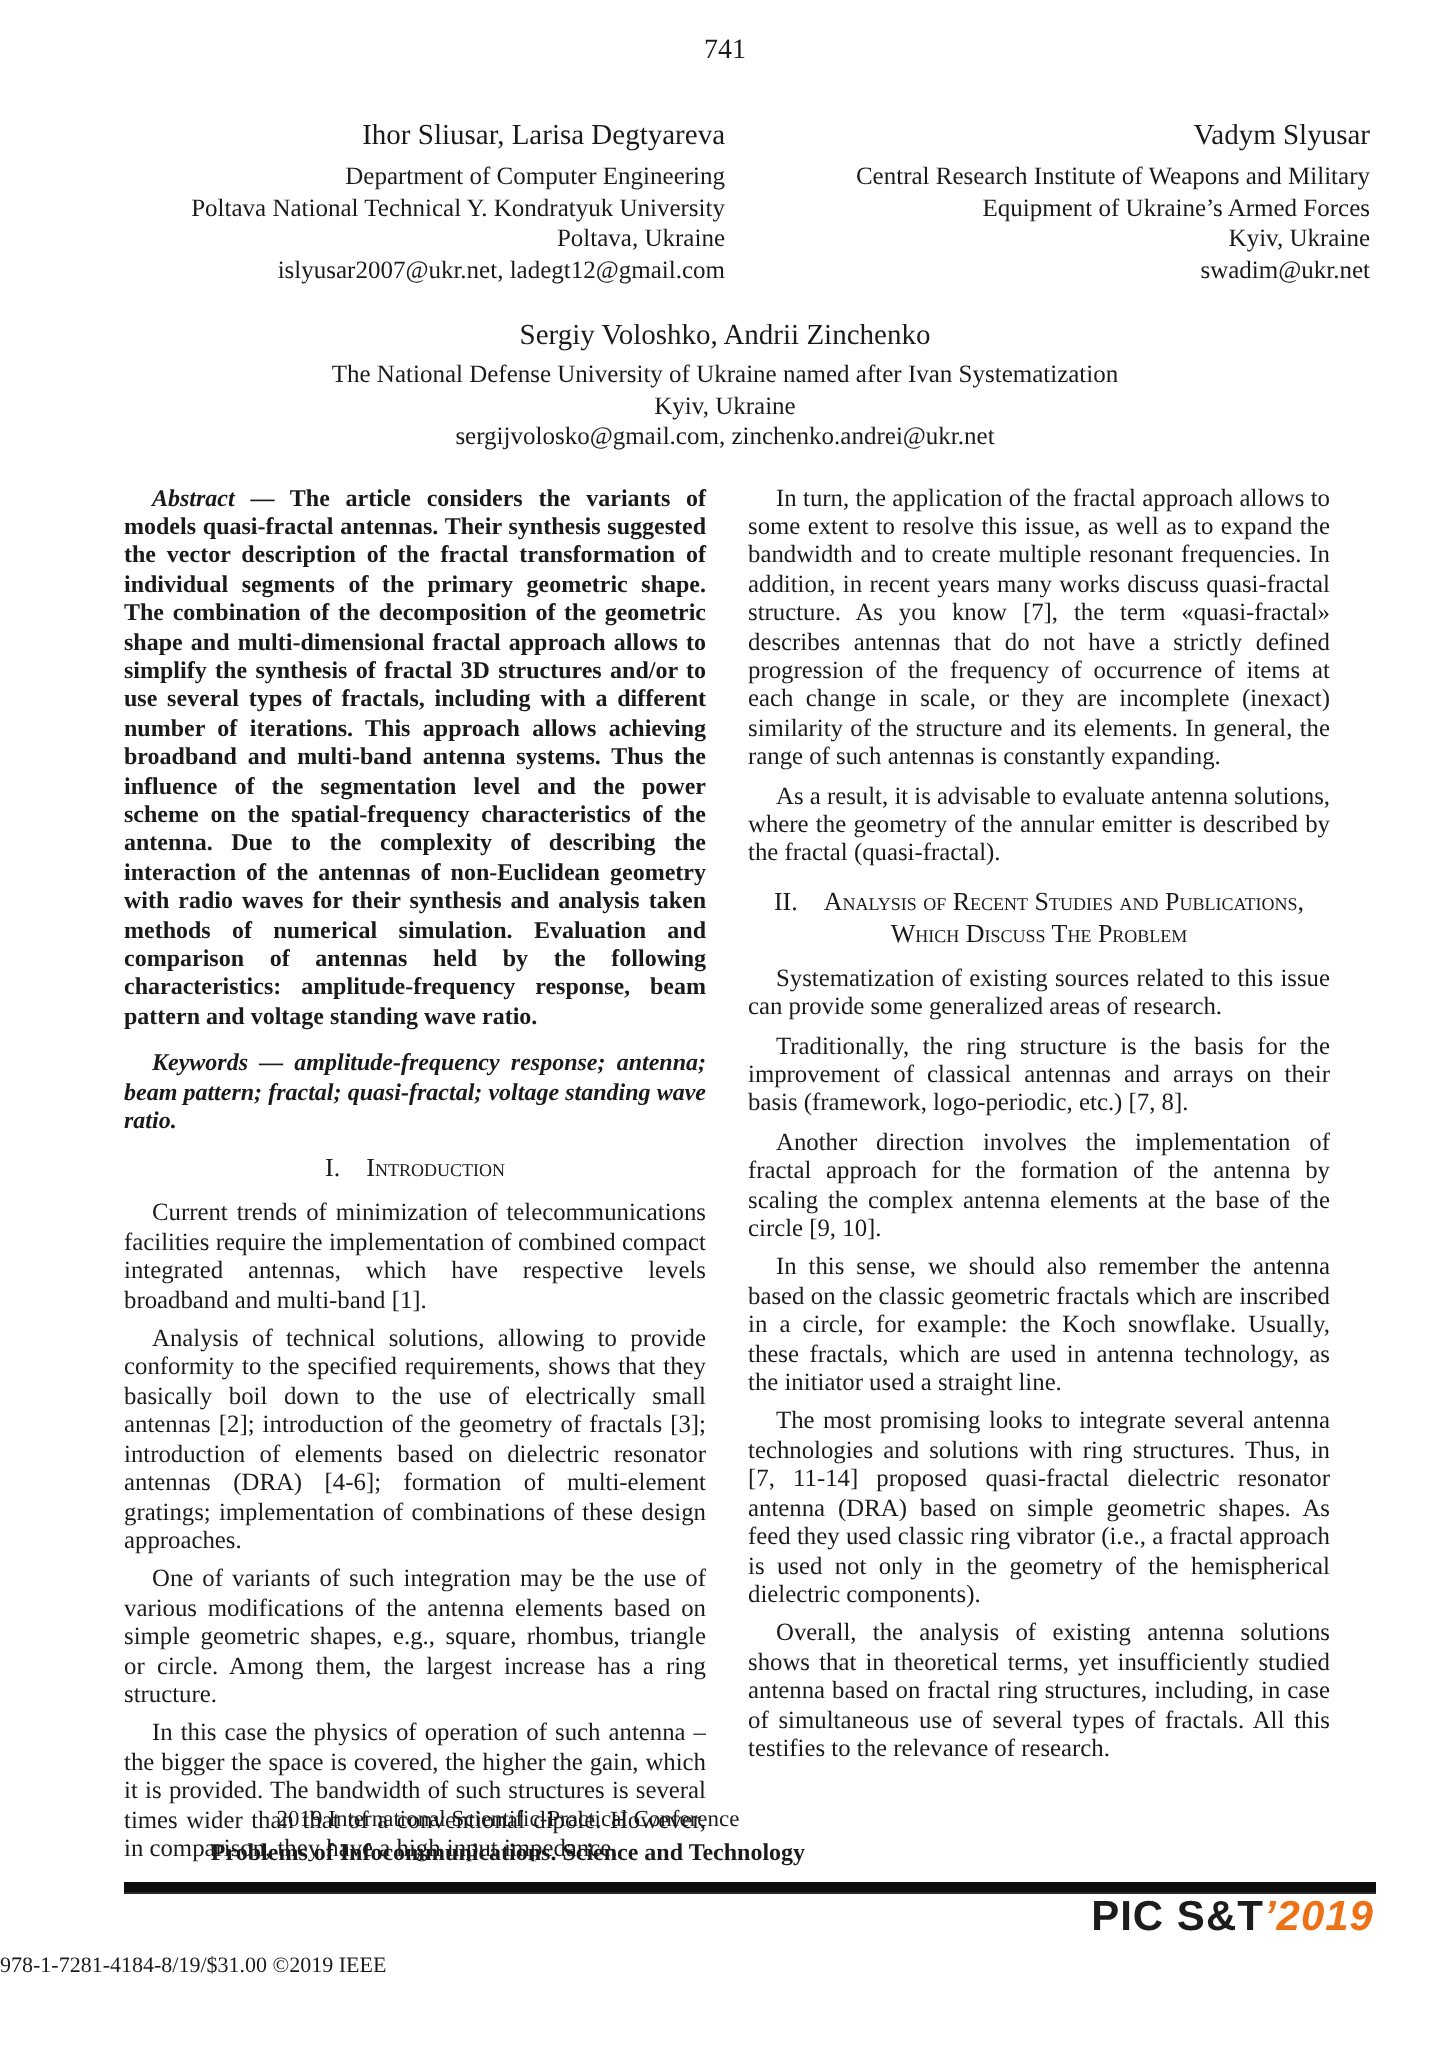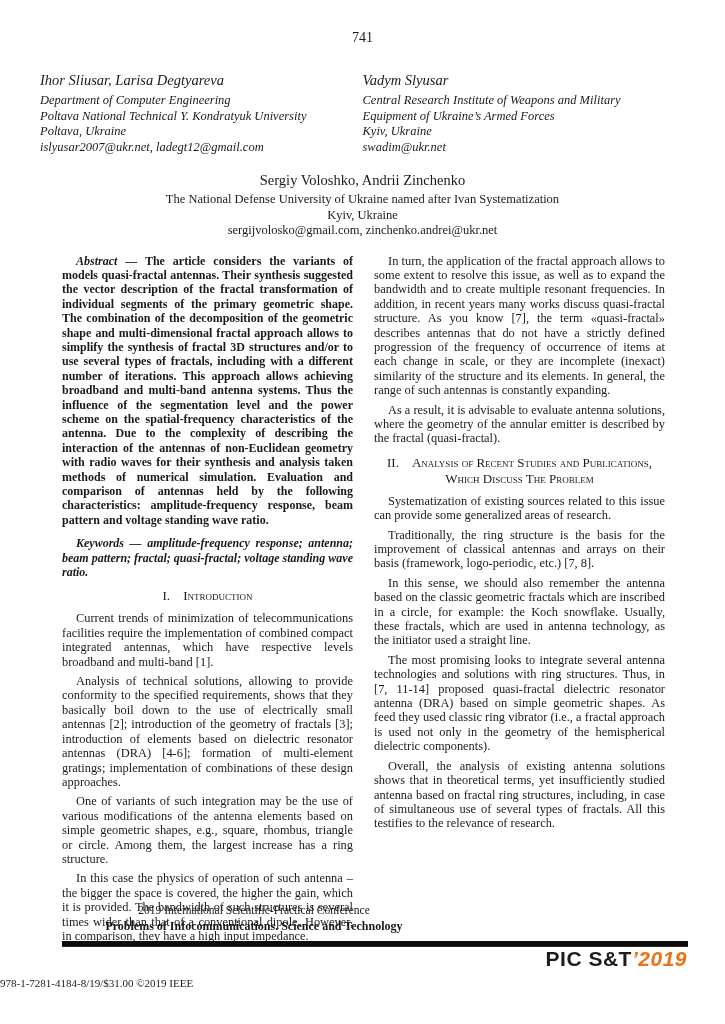--- a/index.html
+++ b/index.html
@@ -7,36 +7,36 @@
     position: relative;
     width: 725px;
     height: 1024px;
     margin: 0 auto;
     background: #ffffff;
     font-family: "Liberation Serif", "DejaVu Serif", serif;
     color: #1a1a1a;
     overflow: hidden;
   }
   .page-number {
-    padding-top: 30px;
+    padding-top: 18px;
     text-align: center;
     font-size: 14px;
   }
   .paper-title {
     margin-top: 26px;
     text-align: center;
     font-size: 29px;
     font-weight: 400;
     letter-spacing: 0.2px;
   }
   .authors-row {
     display: flex;
     margin: 26px 40px 0 40px;
   }
-  .author-block { flex: 1 1 50%; text-align: left; font-style: italic; }
+  .author-block { flex: 1 1 50%; text-align: right; }
   .author-block .names { font-size: 14.5px; margin-bottom: 4px; }
   .author-block .aff-line { font-size: 12.5px; line-height: 15.5px; }
   .author-center {
     margin-top: 17px;
     text-align: center;
   }
   .author-center .names { font-size: 14.5px; margin-bottom: 3px; }
   .author-center .aff-line { font-size: 12.5px; line-height: 15.5px; }
 
   .columns {
@@ -158,20 +158,21 @@
     </div>
 
     <div class="col">
       <p class="p">In turn, the application of the fractal approach allows to some extent to resolve this issue, as well as to expand the bandwidth and to create multiple resonant frequencies. In addition, in recent years many works discuss quasi-fractal structure. As you know [7], the term «quasi-fractal» describes antennas that do not have a strictly defined progression of the frequency of occurrence of items at each change in scale, or they are incomplete (inexact) similarity of the structure and its elements. In general, the range of such antennas is constantly expanding.</p>
       <p class="p">As a result, it is advisable to evaluate antenna solutions, where the geometry of the annular emitter is described by the fractal (quasi-fractal).</p>
 
       <div class="section-heading"><span class="sec-num">II.</span><span>Analysis of Recent Studies and Publications, Which Discuss The Problem</span></div>
 
       <p class="p">Systematization of existing sources related to this issue can provide some generalized areas of research.</p>
       <p class="p">Traditionally, the ring structure is the basis for the improvement of classical antennas and arrays on their basis (framework, logo-periodic, etc.) [7, 8].</p>
+      <p class="p">Another direction involves the implementation of fractal approach for the formation of the antenna by scaling the complex antenna elements at the base of the circle [9, 10].</p>
       <p class="p">In this sense, we should also remember the antenna based on the classic geometric fractals which are inscribed in a circle, for example: the Koch snowflake. Usually, these fractals, which are used in antenna technology, as the initiator used a straight line.</p>
       <p class="p">The most promising looks to integrate several antenna technologies and solutions with ring structures. Thus, in [7, 11-14] proposed quasi-fractal dielectric resonator antenna (DRA) based on simple geometric shapes. As feed they used classic ring vibrator (i.e., a fractal approach is used not only in the geometry of the hemispherical dielectric components).</p>
       <p class="p">Overall, the analysis of existing antenna solutions shows that in theoretical terms, yet insufficiently studied antenna based on fractal ring structures, including, in case of simultaneous use of several types of fractals. All this testifies to the relevance of research.</p>
     </div>
 
   </div>
 
   <div class="divider"></div>
 
   <div class="footer-left">

